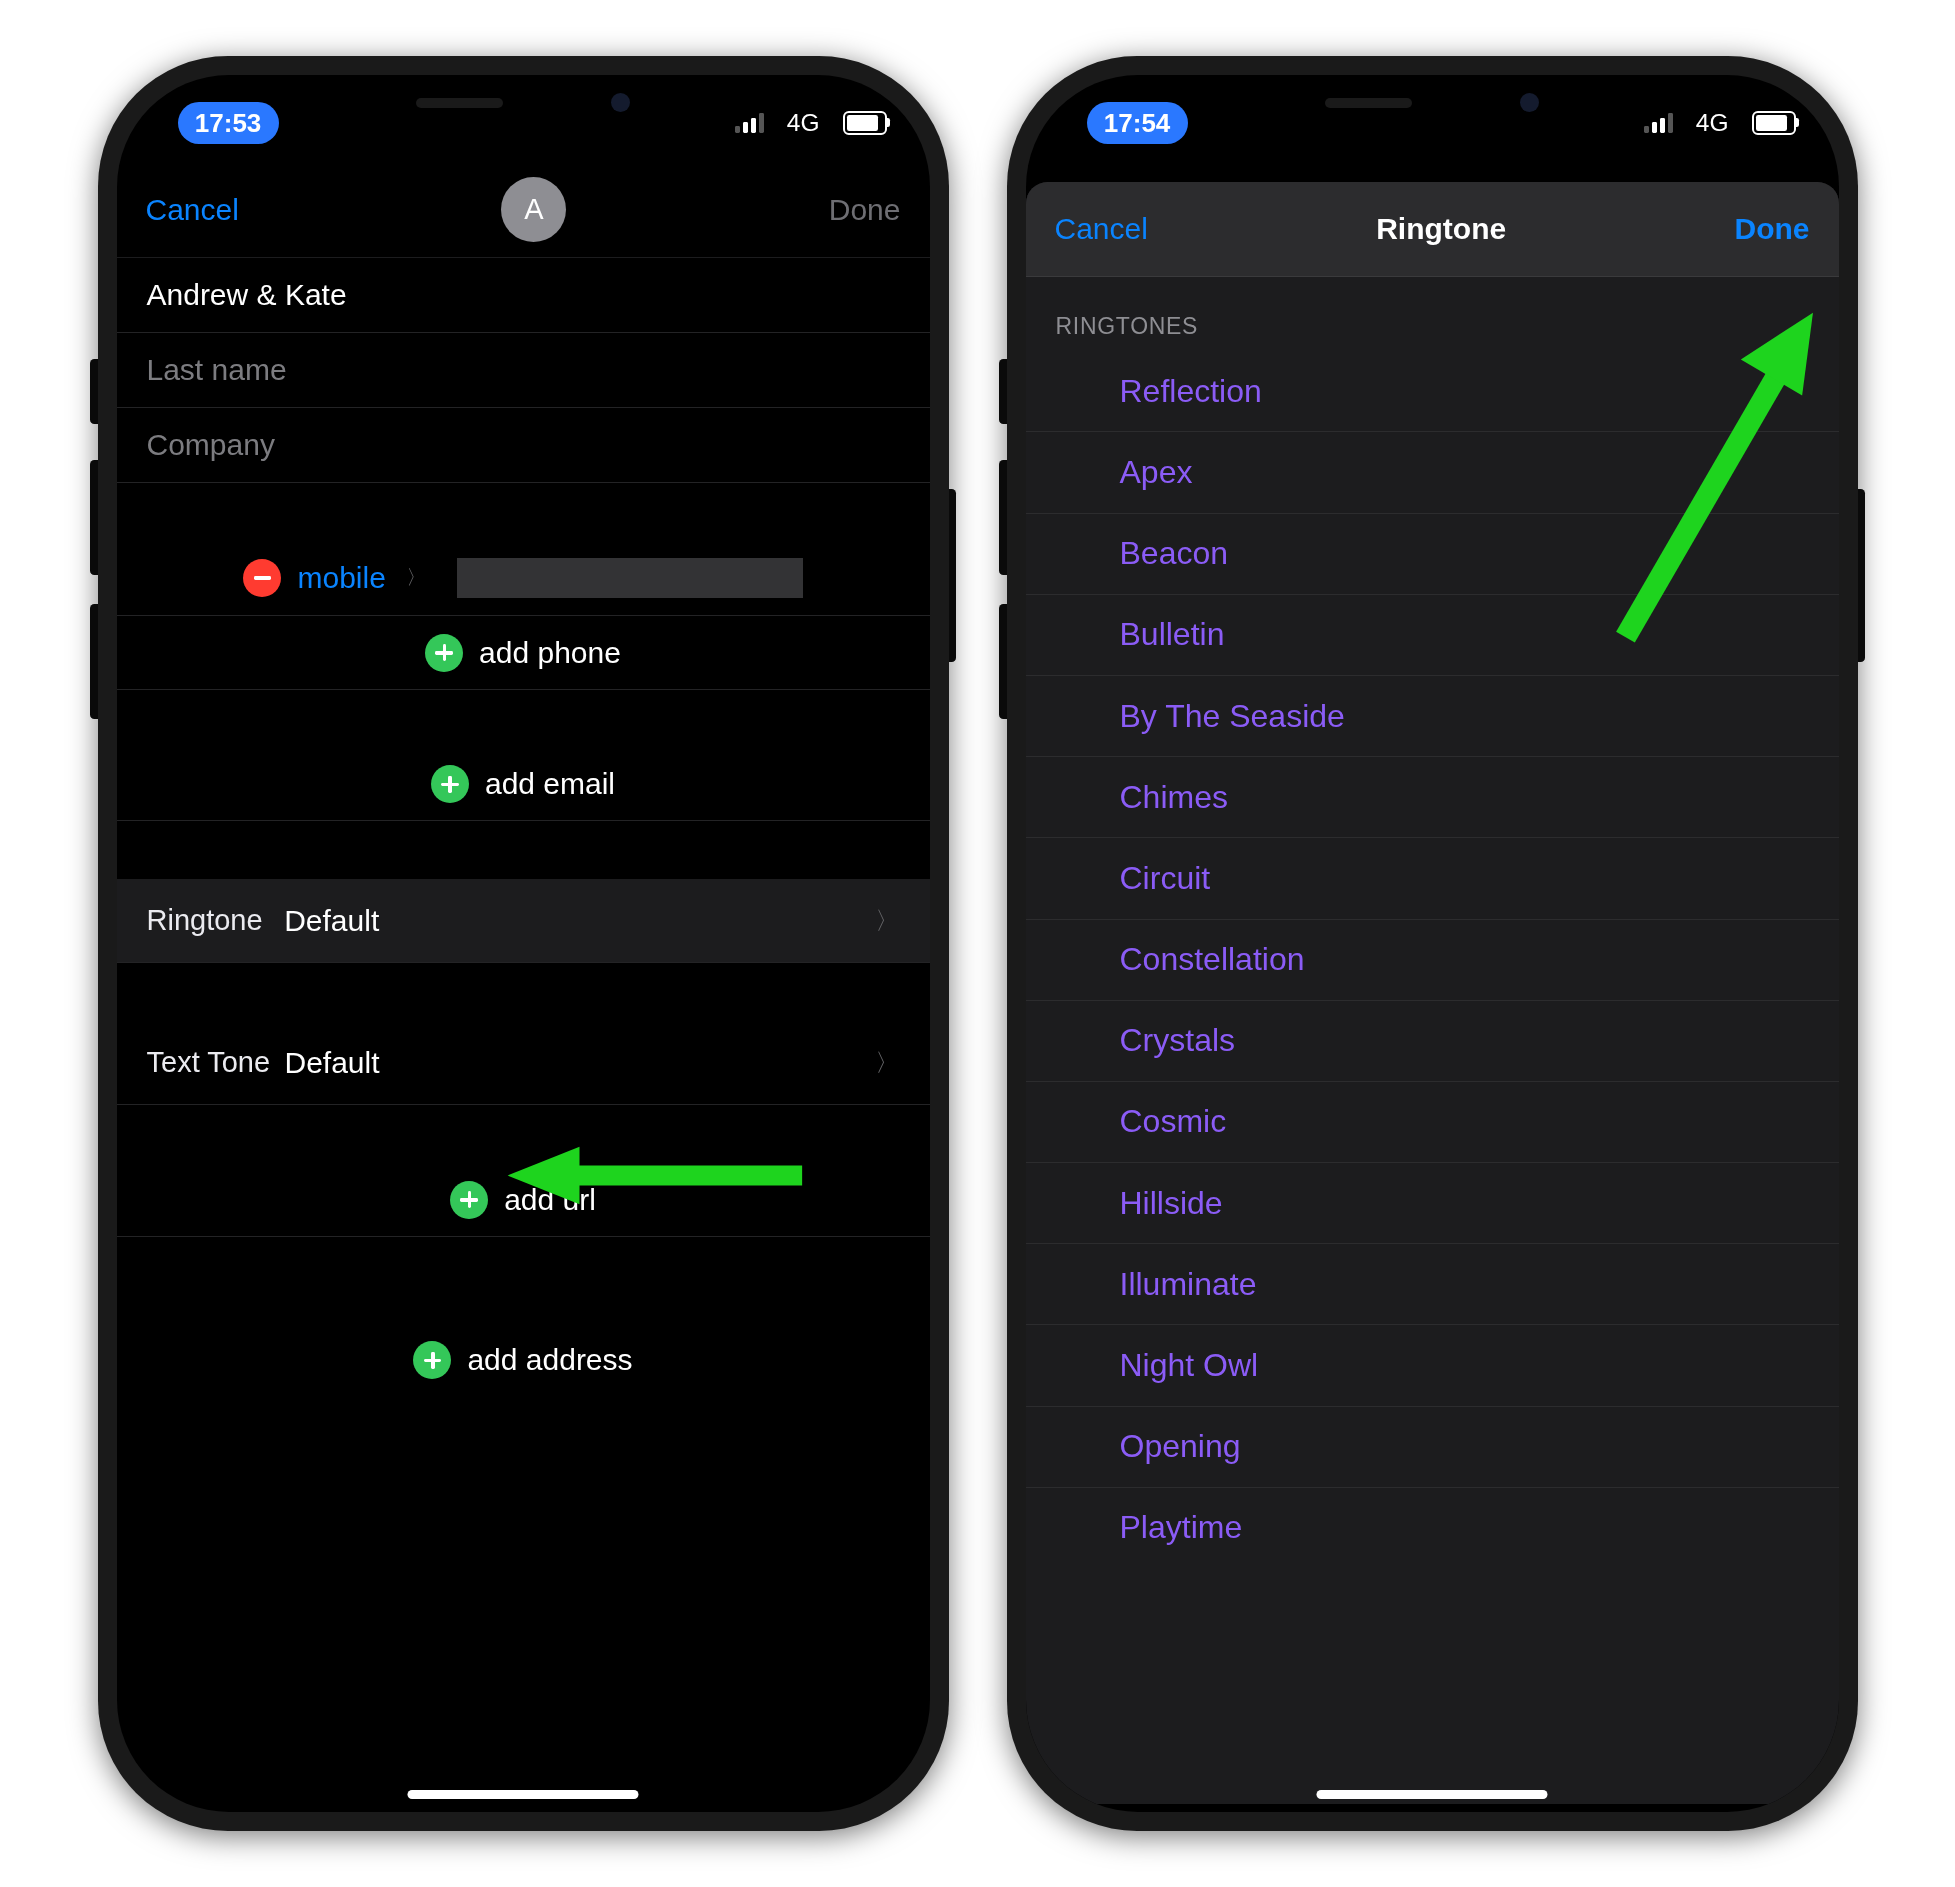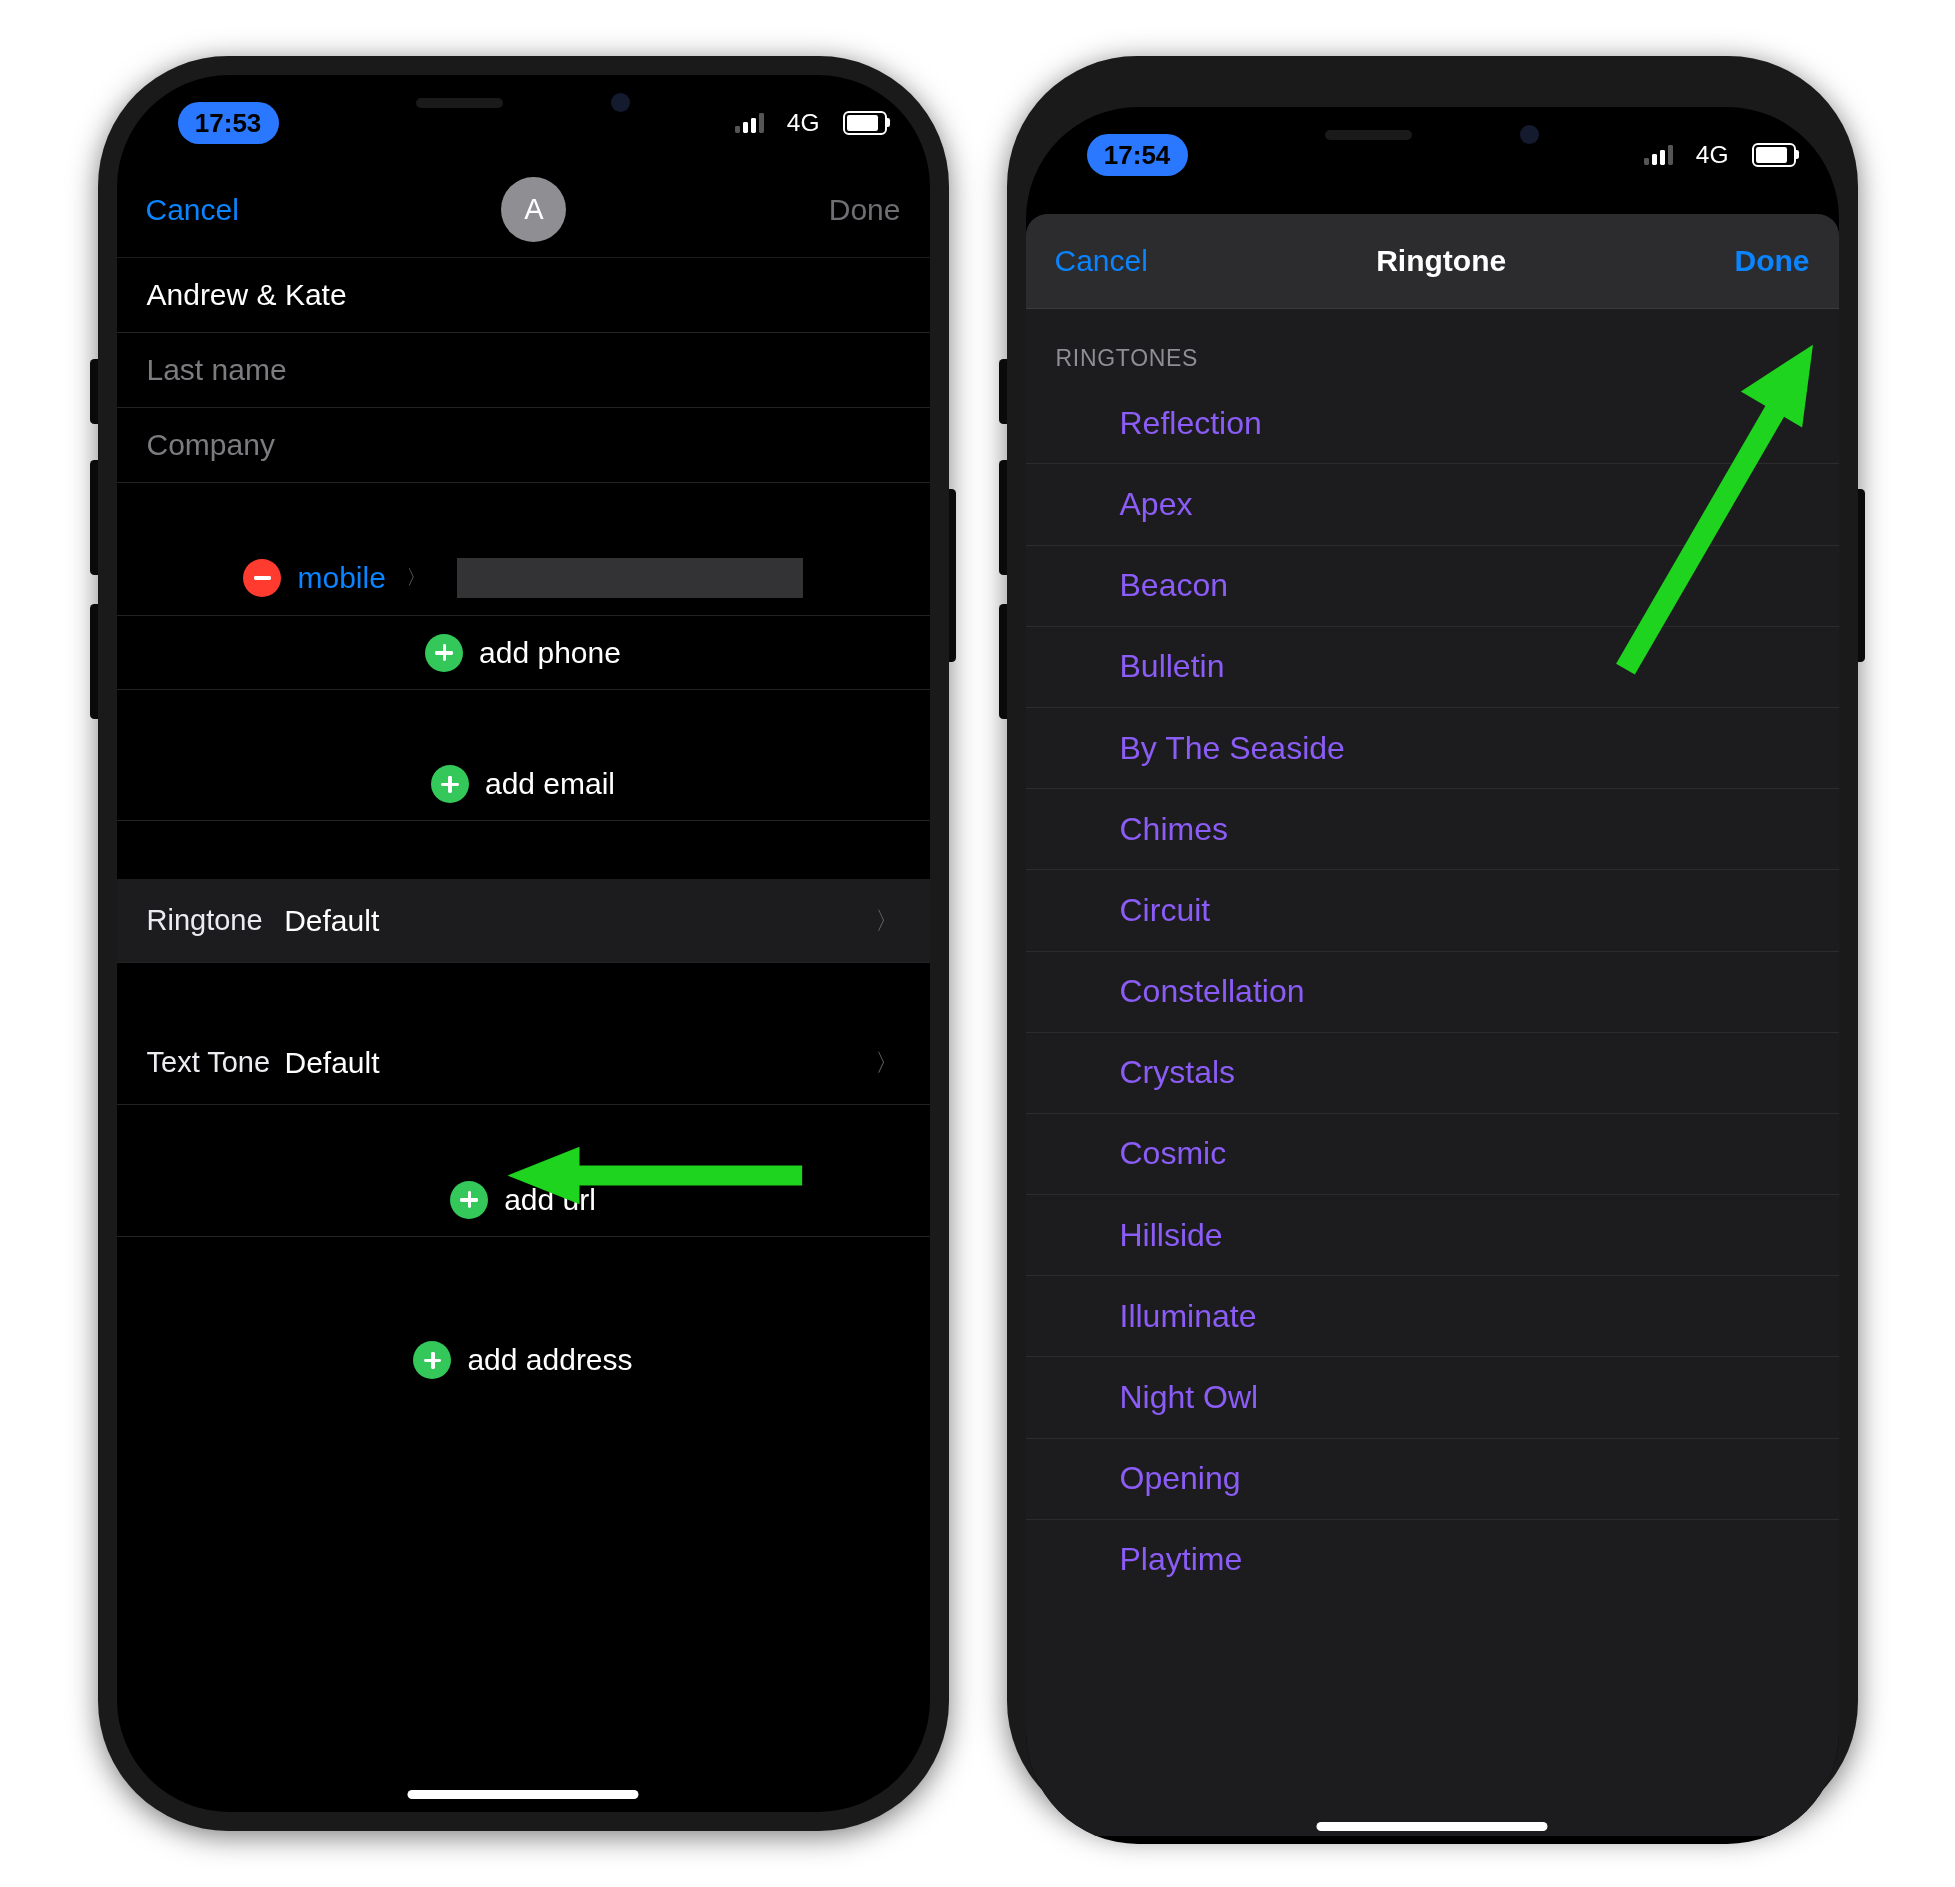--- a/index.html
+++ b/index.html
@@ -64,21 +64,21 @@
   height: 79px;
   display:flex;
   align-items:center;
   justify-content:space-between;
   color:#fff;
   z-index: 10;
   padding-top: 8.7px;
 }
 .statusbar .time {
   background:#2a78ff;
-  color:#000000;
+  color:#ffffff;
   font-weight:600;
   font-size:26px;
   border-radius:29px;
   padding:5.8px 17.3px;
   margin-left: 61px;
 }
 .statusbar .right {
   display:flex;
   align-items:center;
   gap:23px;
@@ -128,21 +128,21 @@
 .chev { color:#636366; font-size:24.5px; position:absolute; right:30px; }
 .chev.small { font-size:20px; margin-left:4.3px; position:static; }
 .redacted { width:346px; height:40px; background:#333335; margin-left:14.4px; }
 .disclosure { display:flex; align-items:center; width:100%; }
 .value { color:#fff; margin-left: 8.7px; }
 .label { color:#ebebf0; font-size:29px; }
 
 .home-indicator { position:absolute; bottom:13px; left:50%; transform:translateX(-50%); width:231px; height:8.7px; background:#fff; border-radius:5.8px; z-index:50;}
 
 
-.screen.modal-bg { background:#000;margin-top:32px; }
+.screen.modal-bg { background:#000; }
 .modal-topgap { height: 19px; }
 .modal {
   background:#1c1c1e;
   border-radius: 21.6px 21.6px 0 0;
   overflow:hidden;
   height: calc(100% - 115px);
   display:flex;
   flex-direction:column;
 }
 .modal .navbar { background:#2c2c2e; border-bottom: 0.7px solid #3a3a3c; }

